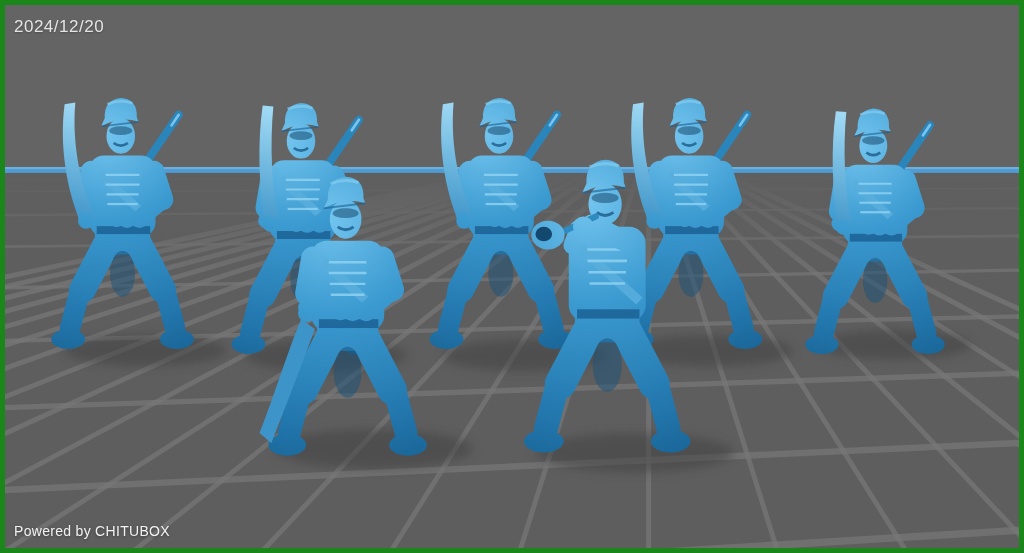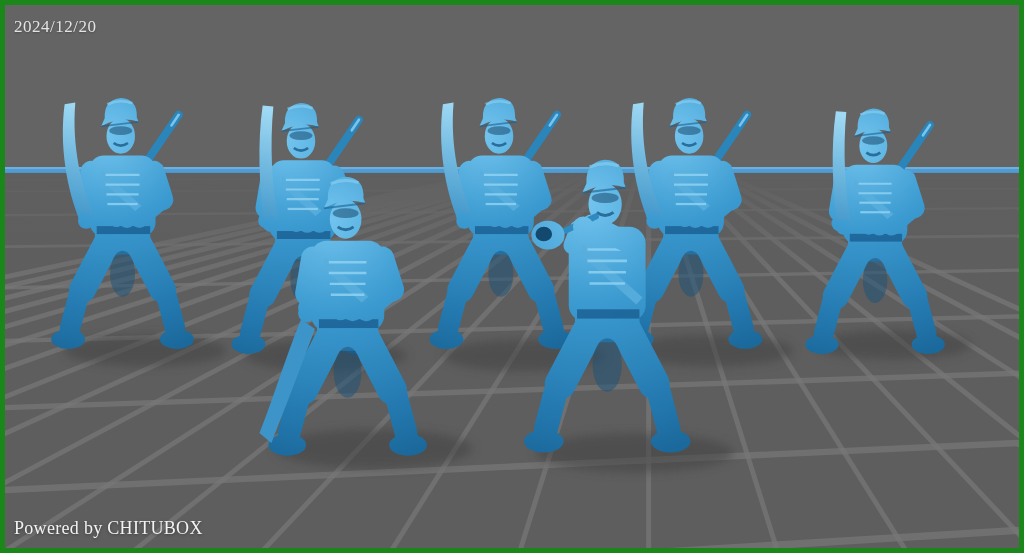--- a/index.html
+++ b/index.html
@@ -3,32 +3,32 @@
 <meta charset="utf-8">
 <style>
   html,body{margin:0;padding:0;background:#2a2a2a;}
   .frame{
     position:relative;
     width:1024px;height:553px;
     box-sizing:border-box;
     border:5px solid #1b871b;
     overflow:hidden;
     background:#636363;
-    font-family:Liberation Serif, serif;
+    font-family:Liberation Sans, sans-serif;
   }
   .scene{position:absolute;inset:0;cursor:grab;}
   .scene svg{position:absolute;left:0;top:0;width:100%;height:100%;display:block;}
   .date-label{
     position:absolute;left:9px;top:12px;
     color:#e4e4e4;font-size:17px;letter-spacing:0.5px;
     text-shadow:0 1px 2px rgba(0,0,0,0.25);
   }
   .watermark{
     position:absolute;left:9px;bottom:9px;
-    color:#f2f2f2;font-size:18px;letter-spacing:0.3px;
+    color:#f2f2f2;font-size:14px;letter-spacing:0.3px;
     text-shadow:0 1px 3px rgba(0,0,0,0.35);
   }
 </style>
 </head>
 <body>
 
 <div class="frame">
 
   <div class="scene">
 

